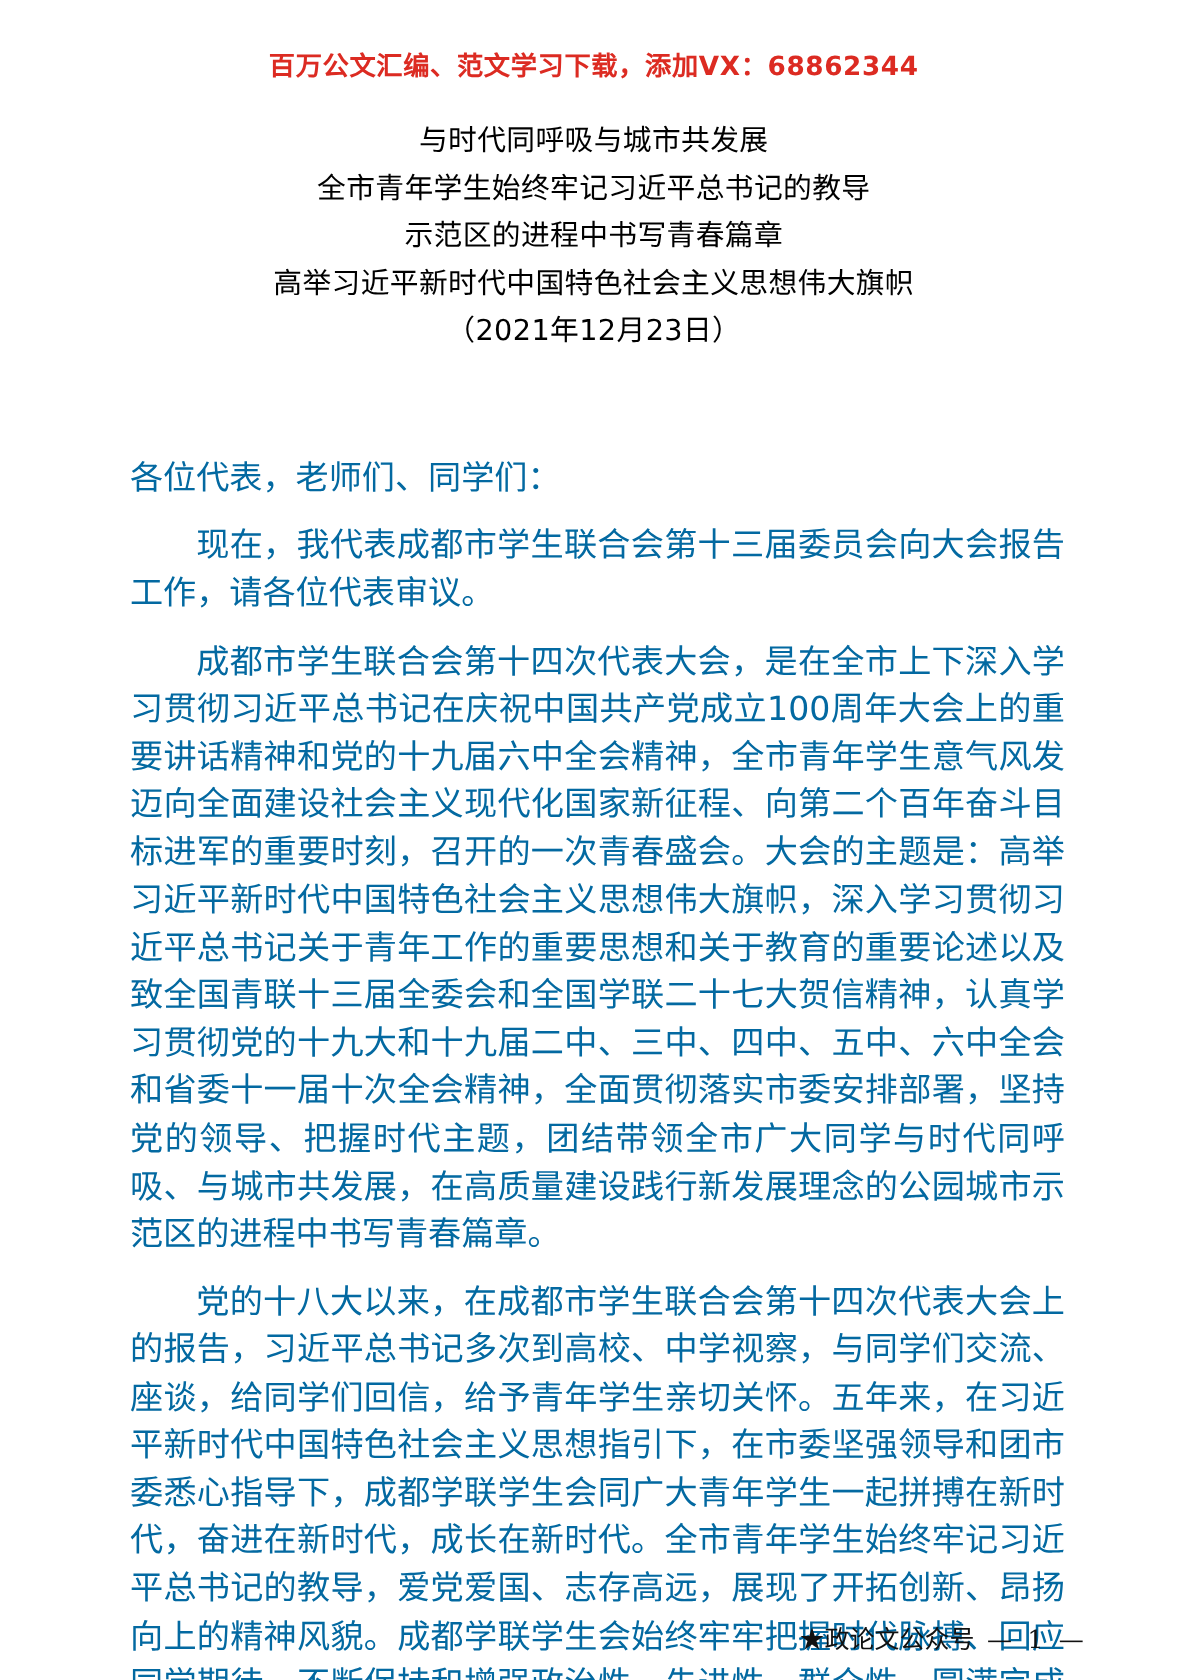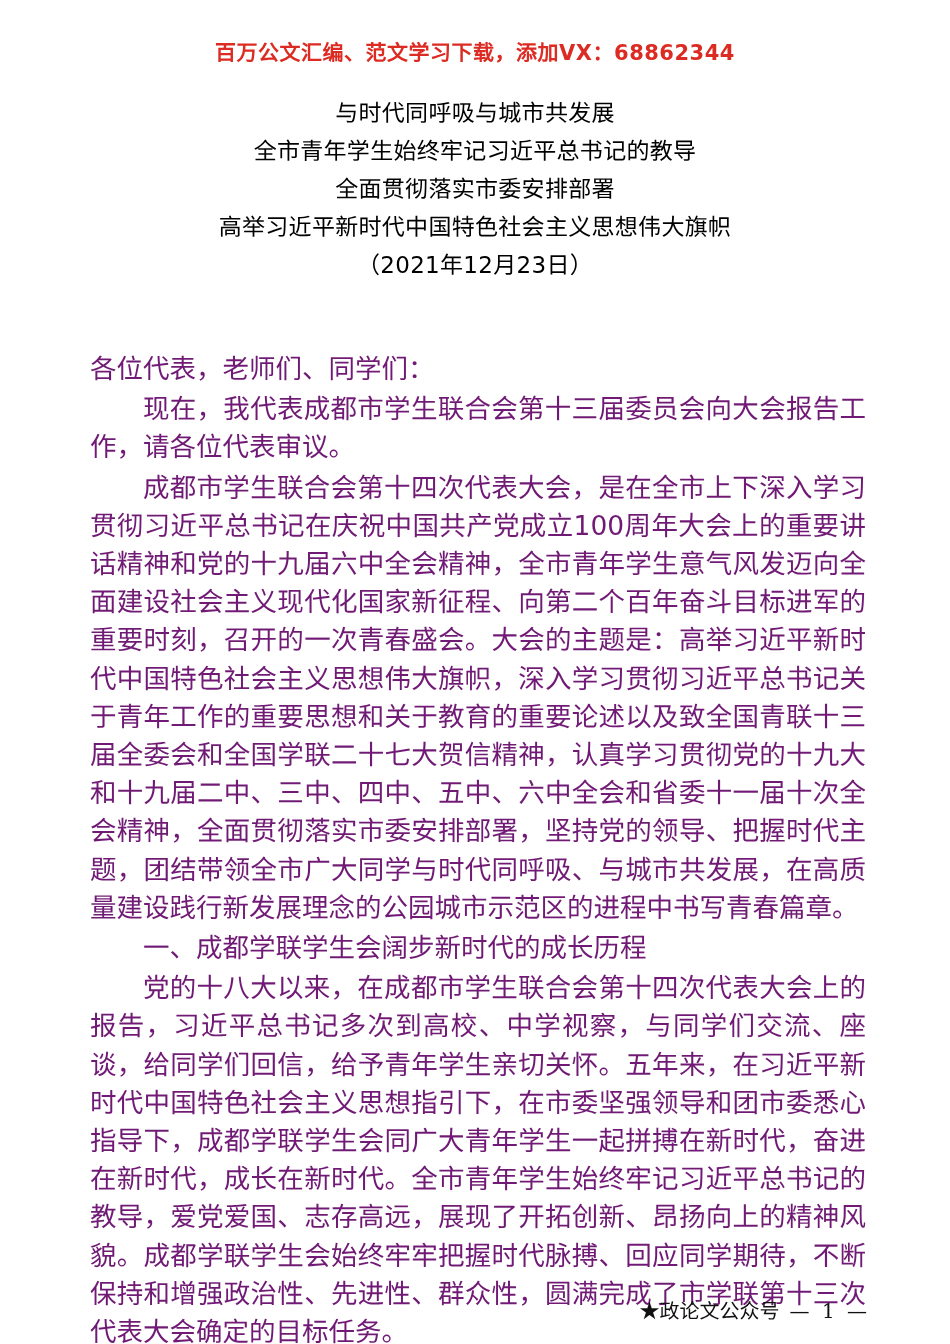--- a/index.html
+++ b/index.html
@@ -68,24 +68,24 @@
   
   .body-block {
     position: absolute;
     top: 348px;
     left: 88px;
     width: 780px;
   }
   .para {
     font-size: 26.5px;
     line-height: 38.2px;
-    color: #701a75;
+    color: #0369a1;
     text-align: justify;
     text-justify: inter-ideograph;
-    margin: 2px;
+    margin: 16px;
     letter-spacing: 0px;
     text-indent: 0;
   }
   .para.indent {
     text-indent: 2em;
   }
   .para.salutation {
     text-indent: 0;
   }
   .para.heading {
@@ -121,30 +121,29 @@
 </head>
 <body>
 
 <div class="page">
 
   <div class="promo-header">百万公文汇编、范文学习下载，添加VX：68862344</div>
 
   <div class="title-block">
     <div class="title-line">与时代同呼吸与城市共发展</div>
     <div class="title-line">全市青年学生始终牢记习近平总书记的教导</div>
-    <div class="title-line">全面贯彻落实市委安排部署</div>
+    <div class="title-line">示范区的进程中书写青春篇章</div>
     <div class="title-line">高举习近平新时代中国特色社会主义思想伟大旗帜</div>
     <div class="title-line date">（2021年12月23日）</div>
   </div>
 
   <div class="body-block">
     <p class="para salutation">各位代表，老师们、同学们：</p>
     <p class="para indent">现在，我代表成都市学生联合会第十三届委员会向大会报告工作，请各位代表审议。</p>
     <p class="para indent">成都市学生联合会第十四次代表大会，是在全市上下深入学习贯彻习近平总书记在庆祝中国共产党成立100周年大会上的重要讲话精神和党的十九届六中全会精神，全市青年学生意气风发迈向全面建设社会主义现代化国家新征程、向第二个百年奋斗目标进军的重要时刻，召开的一次青春盛会。大会的主题是：高举习近平新时代中国特色社会主义思想伟大旗帜，深入学习贯彻习近平总书记关于青年工作的重要思想和关于教育的重要论述以及致全国青联十三届全委会和全国学联二十七大贺信精神，认真学习贯彻党的十九大和十九届二中、三中、四中、五中、六中全会和省委十一届十次全会精神，全面贯彻落实市委安排部署，坚持党的领导、把握时代主题，团结带领全市广大同学与时代同呼吸、与城市共发展，在高质量建设践行新发展理念的公园城市示范区的进程中书写青春篇章。</p>
-    <p class="para heading">一、成都学联学生会阔步新时代的成长历程</p>
     <p class="para indent">党的十八大以来，在成都市学生联合会第十四次代表大会上的报告，习近平总书记多次到高校、中学视察，与同学们交流、座谈，给同学们回信，给予青年学生亲切关怀。五年来，在习近平新时代中国特色社会主义思想指引下，在市委坚强领导和团市委悉心指导下，成都学联学生会同广大青年学生一起拼搏在新时代，奋进在新时代，成长在新时代。全市青年学生始终牢记习近平总书记的教导，爱党爱国、志存高远，展现了开拓创新、昂扬向上的精神风貌。成都学联学生会始终牢牢把握时代脉搏、回应同学期待，不断保持和增强政治性、先进性、群众性，圆满完成了市学联第十三次代表大会确定的目标任务。</p>
   </div>
 
   <div class="footer">
     <div class="footer-inner">
       <span class="footer-mark">★政论文公众号</span><span class="footer-page">— 1 —</span>
     </div>
   </div>
 
 </div>

